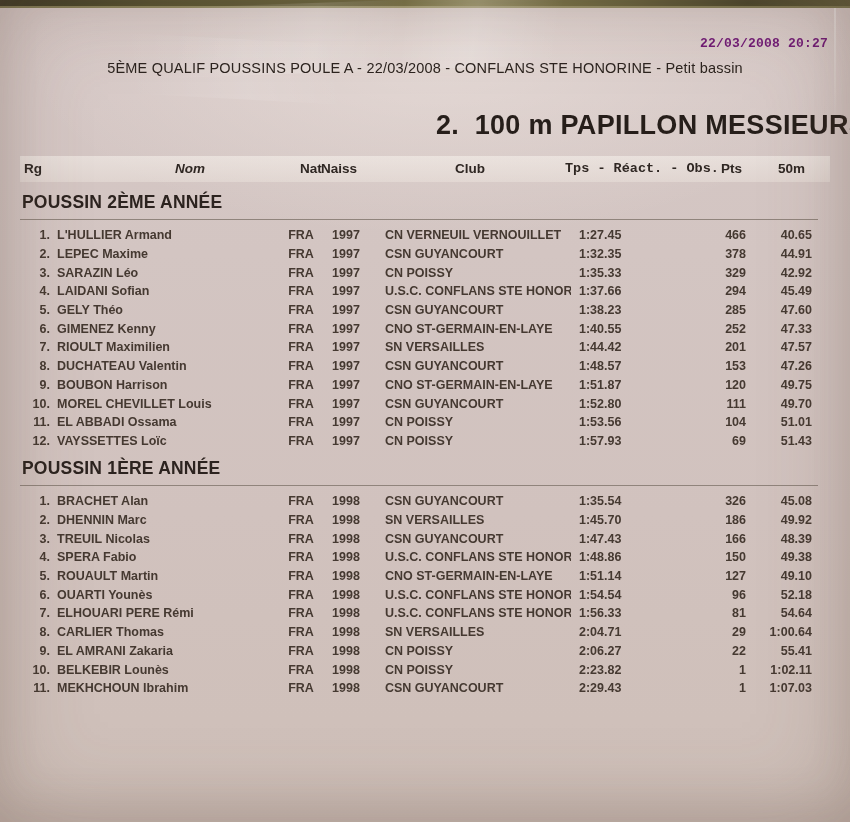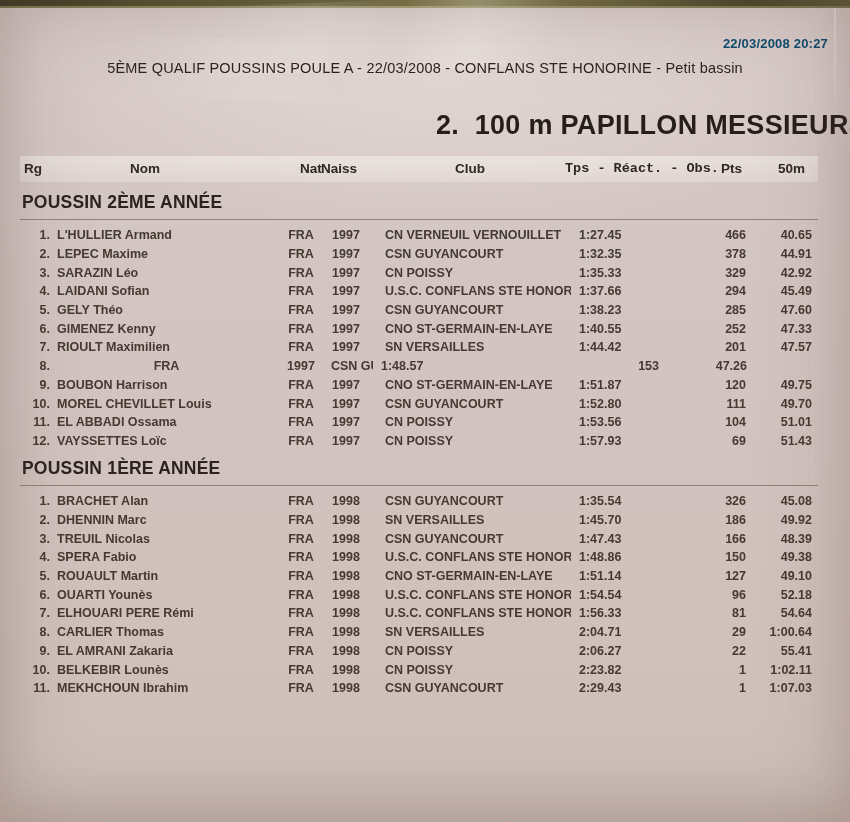--- a/index.html
+++ b/index.html
@@ -40,38 +40,39 @@
     transform:rotate(3deg);
   }
   .sleeve-edge{
     position:absolute;top:8px;right:14px;width:2px;height:120px;
     background:linear-gradient(180deg,rgba(255,255,255,.35),rgba(255,255,255,0));
   }
 
   .content{position:absolute;inset:0;color:#40352f;}
   .timestamp{
     position:absolute;top:36px;right:22px;
-    font-size:13px;font-weight:bold;color:#0c4a6e;letter-spacing:.2px;
+    font-size:13px;font-weight:bold;color:#701a75;letter-spacing:.2px;font-family:Liberation Mono, monospace;
   }
   .meet-title{
     position:absolute;top:60px;left:0;width:100%;text-align:center;
     font-size:14.5px;font-weight:normal;color:#2c231f;letter-spacing:.2px;white-space:pre;
   }
   .event-title{
     position:absolute;top:110px;left:0;width:100%;text-align:right;
     font-size:27px;font-weight:bold;color:#261e1a;letter-spacing:.3px;white-space:pre;padding-left:17px;
   }
 
   .header-band{
     position:absolute;top:156px;left:20px;width:798px;height:26px;
     background:linear-gradient(180deg,rgba(250,246,240,.5),rgba(244,238,230,.35));
+    padding-left:12px;
   }
   .hdr{position:absolute;top:5px;font-size:13.5px;font-weight:bold;color:#2f2723;white-space:nowrap;}
   .hdr-rank{left:4px;}
-  .hdr-name{left:110px;width:120px;}
+  .hdr-name{left:110px;width:120px;text-align:center;font-style:italic;}
   .hdr-nat{left:280px;}
   .hdr-naiss{left:301px;}
   .hdr-club{left:415px;width:70px;text-align:center;}
   .hdr-time{left:545px;font-family:Liberation Mono, monospace;}
   .hdr-pts{left:701px;}
   .hdr-split{left:758px;}
 
   .rule{position:absolute;left:20px;width:798px;height:1px;background:#90847c;}
 
   .section-title{
@@ -204,20 +205,21 @@
           <span class="c-nat">FRA</span>
           <span class="c-naiss">1997</span>
           <span class="c-club">SN VERSAILLES</span>
           <span class="c-time">1:44.42</span>
           <span class="c-pts">201</span>
           <span class="c-split">47.57</span>
         </div>
 
         <div class="row">
           <span class="c-rank">8.</span>
+          <span class="c-name">DUCHATEAU Valentin</span>
           <span class="c-nat">FRA</span>
           <span class="c-naiss">1997</span>
           <span class="c-club">CSN GUYANCOURT</span>
           <span class="c-time">1:48.57</span>
           <span class="c-pts">153</span>
           <span class="c-split">47.26</span>
         </div>
 
         <div class="row">
           <span class="c-rank">9.</span>

